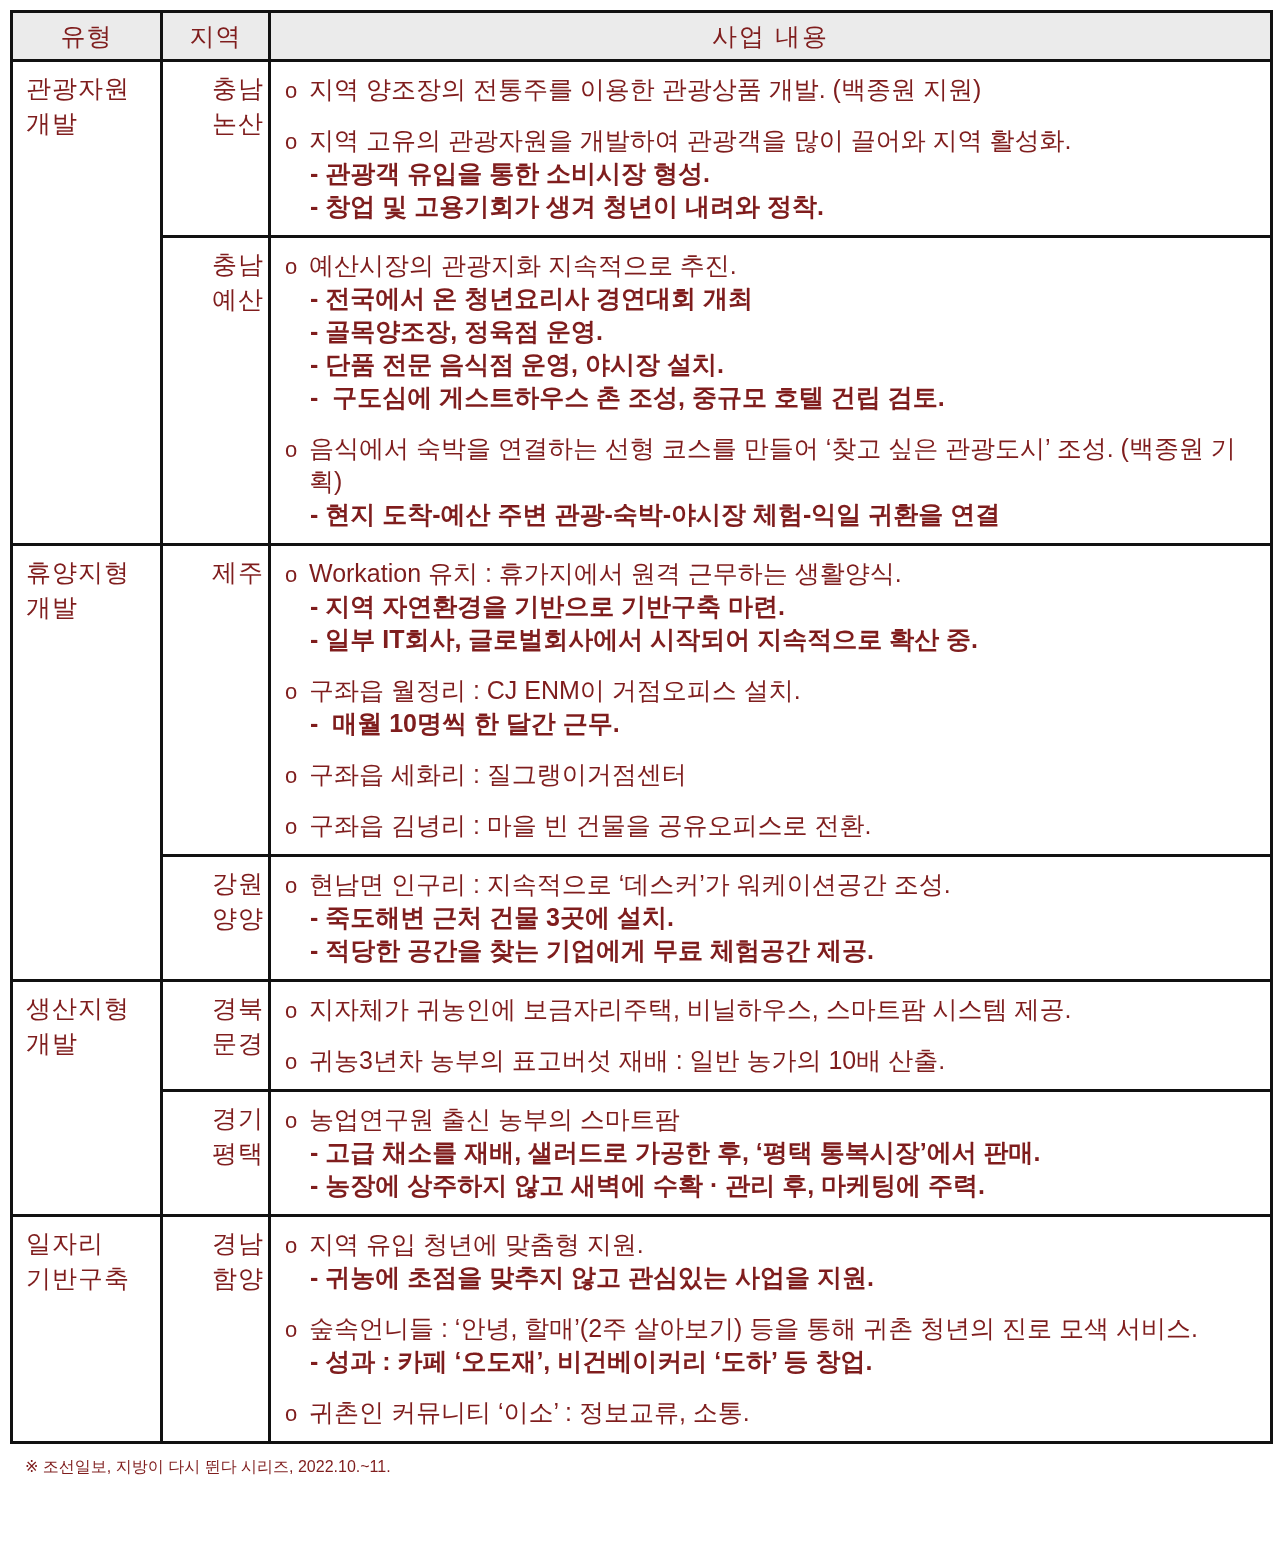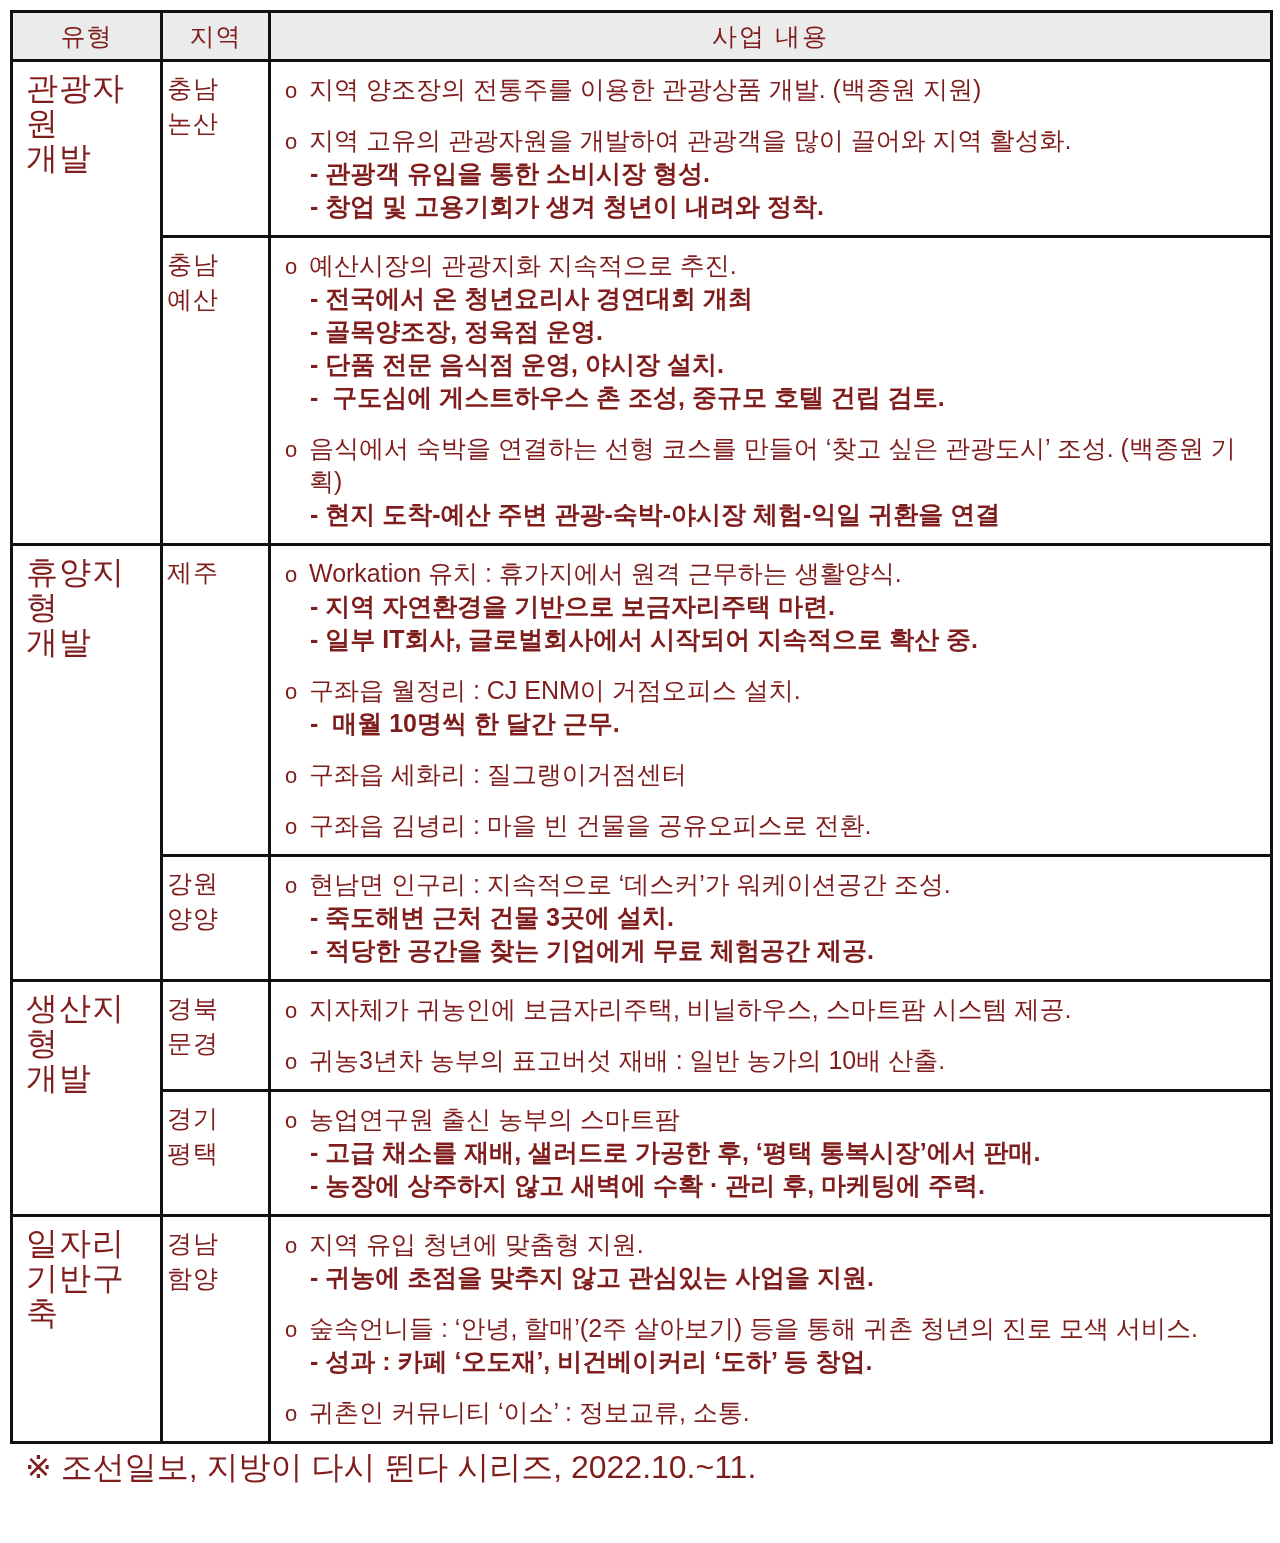--- a/index.html
+++ b/index.html
@@ -31,31 +31,31 @@
     font-weight: normal;
     font-size: 25px;
     line-height: 30px;
     padding: 8px 4px;
     text-align: center;
     letter-spacing: 2px;
   }
   .doc-table thead th.h-type,
   .doc-table thead th.h-region { letter-spacing: 1px; }
   td.cell-type {
-    font-size: 32px;
+    font-size: 25px;
     line-height: 35px;
     padding: 9px 6px 9px 13px;
     white-space: pre-line;
     letter-spacing: 1px;
   }
   td.cell-region {
     font-size: 25px;
     line-height: 35px;
     padding: 9px 4px;
-    text-align: left;
+    text-align: right;
     white-space: pre-line;
     letter-spacing: 1px;
   }
   td.cell-content {
     font-size: 25px;
     line-height: 33px;
     padding: 11px 16px 12px 12px;
   }
   .bullet-item {
     position: relative;
@@ -69,21 +69,21 @@
     left: 2px;
     top: 1px;
     font-size: 22px;
   }
   .sub-line {
     white-space: pre-wrap;
     margin-left: 1px;
     font-weight: bold;
   }
   .footnote {
-    font-size: 32px;
+    font-size: 16px;
     line-height: 30px;
     margin: 8px 0 0 15px;
   }
 </style>
 </head>
 <body>
 
 <div class="page">
 
   <table class="doc-table">
@@ -116,21 +116,21 @@
           <td class="cell-content">
             <div class="bullet-item"><span class="bullet-marker">o</span><span class="bullet-text">예산시장의 관광지화 지속적으로 추진.</span><div class="sub-line">- 전국에서 온 청년요리사 경연대회 개최</div><div class="sub-line">- 골목양조장, 정육점 운영.</div><div class="sub-line">- 단품 전문 음식점 운영, 야시장 설치.</div><div class="sub-line">-  구도심에 게스트하우스 촌 조성, 중규모 호텔 건립 검토.</div></div>
             <div class="bullet-item"><span class="bullet-marker">o</span><span class="bullet-text">음식에서 숙박을 연결하는 선형 코스를 만들어 ‘찾고 싶은 관광도시’ 조성. (백종원 기획)</span><div class="sub-line">- 현지 도착-예산 주변 관광-숙박-야시장 체험-익일 귀환을 연결</div></div>
           </td>
         </tr>
         <tr>
           <td class="cell-type" rowspan="2">휴양지형
 개발</td>
           <td class="cell-region">제주</td>
           <td class="cell-content">
-            <div class="bullet-item"><span class="bullet-marker">o</span><span class="bullet-text">Workation 유치 : 휴가지에서 원격 근무하는 생활양식.</span><div class="sub-line">- 지역 자연환경을 기반으로 보금자리주택 마련.</div><div class="sub-line">- 일부 IT회사, 글로벌회사에서 시작되어 지속적으로 확산 중.</div></div>
+            <div class="bullet-item"><span class="bullet-marker">o</span><span class="bullet-text">Workation 유치 : 휴가지에서 원격 근무하는 생활양식.</span><div class="sub-line">- 지역 자연환경을 기반으로 기반구축 마련.</div><div class="sub-line">- 일부 IT회사, 글로벌회사에서 시작되어 지속적으로 확산 중.</div></div>
             <div class="bullet-item"><span class="bullet-marker">o</span><span class="bullet-text">구좌읍 월정리 : CJ ENM이 거점오피스 설치.</span><div class="sub-line">-  매월 10명씩 한 달간 근무.</div></div>
             <div class="bullet-item"><span class="bullet-marker">o</span><span class="bullet-text">구좌읍 세화리 : 질그랭이거점센터</span></div>
             <div class="bullet-item"><span class="bullet-marker">o</span><span class="bullet-text">구좌읍 김녕리 : 마을 빈 건물을 공유오피스로 전환.</span></div>
           </td>
         </tr>
         <tr>
           <td class="cell-region">강원
 양양</td>
           <td class="cell-content">
             <div class="bullet-item"><span class="bullet-marker">o</span><span class="bullet-text">현남면 인구리 : 지속적으로 ‘데스커’가 워케이션공간 조성.</span><div class="sub-line">- 죽도해변 근처 건물 3곳에 설치.</div><div class="sub-line">- 적당한 공간을 찾는 기업에게 무료 체험공간 제공.</div></div>

